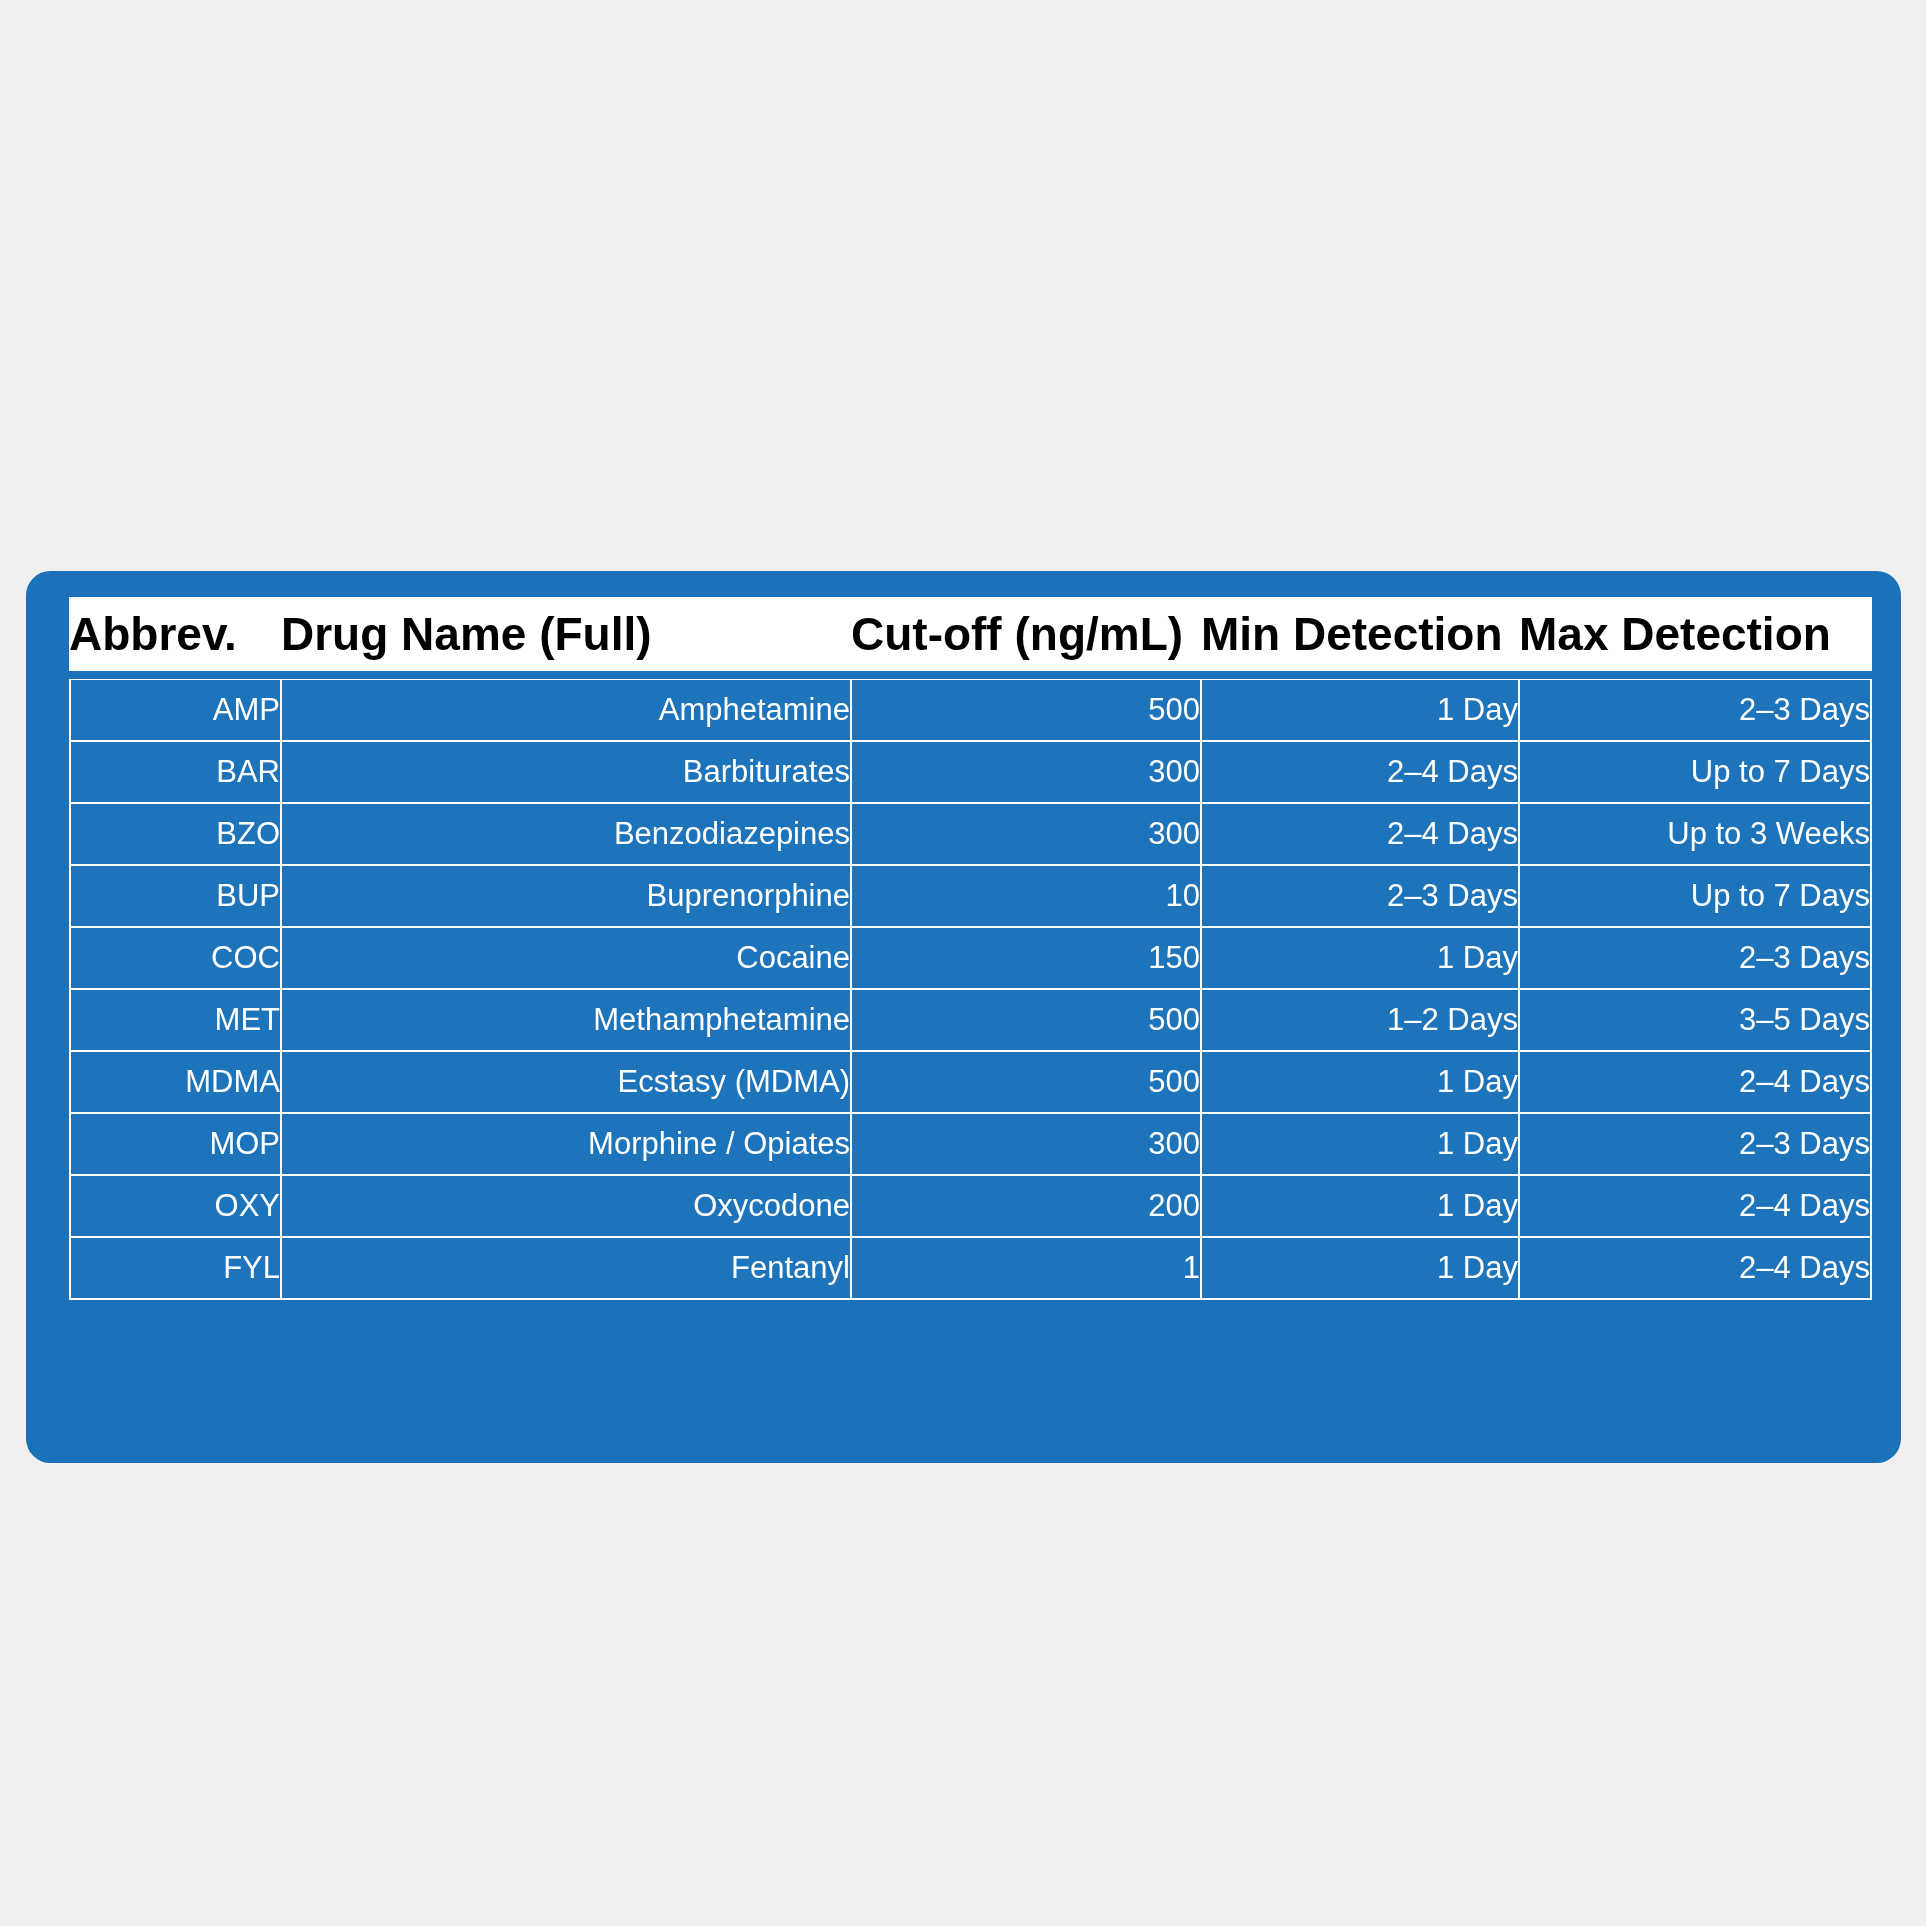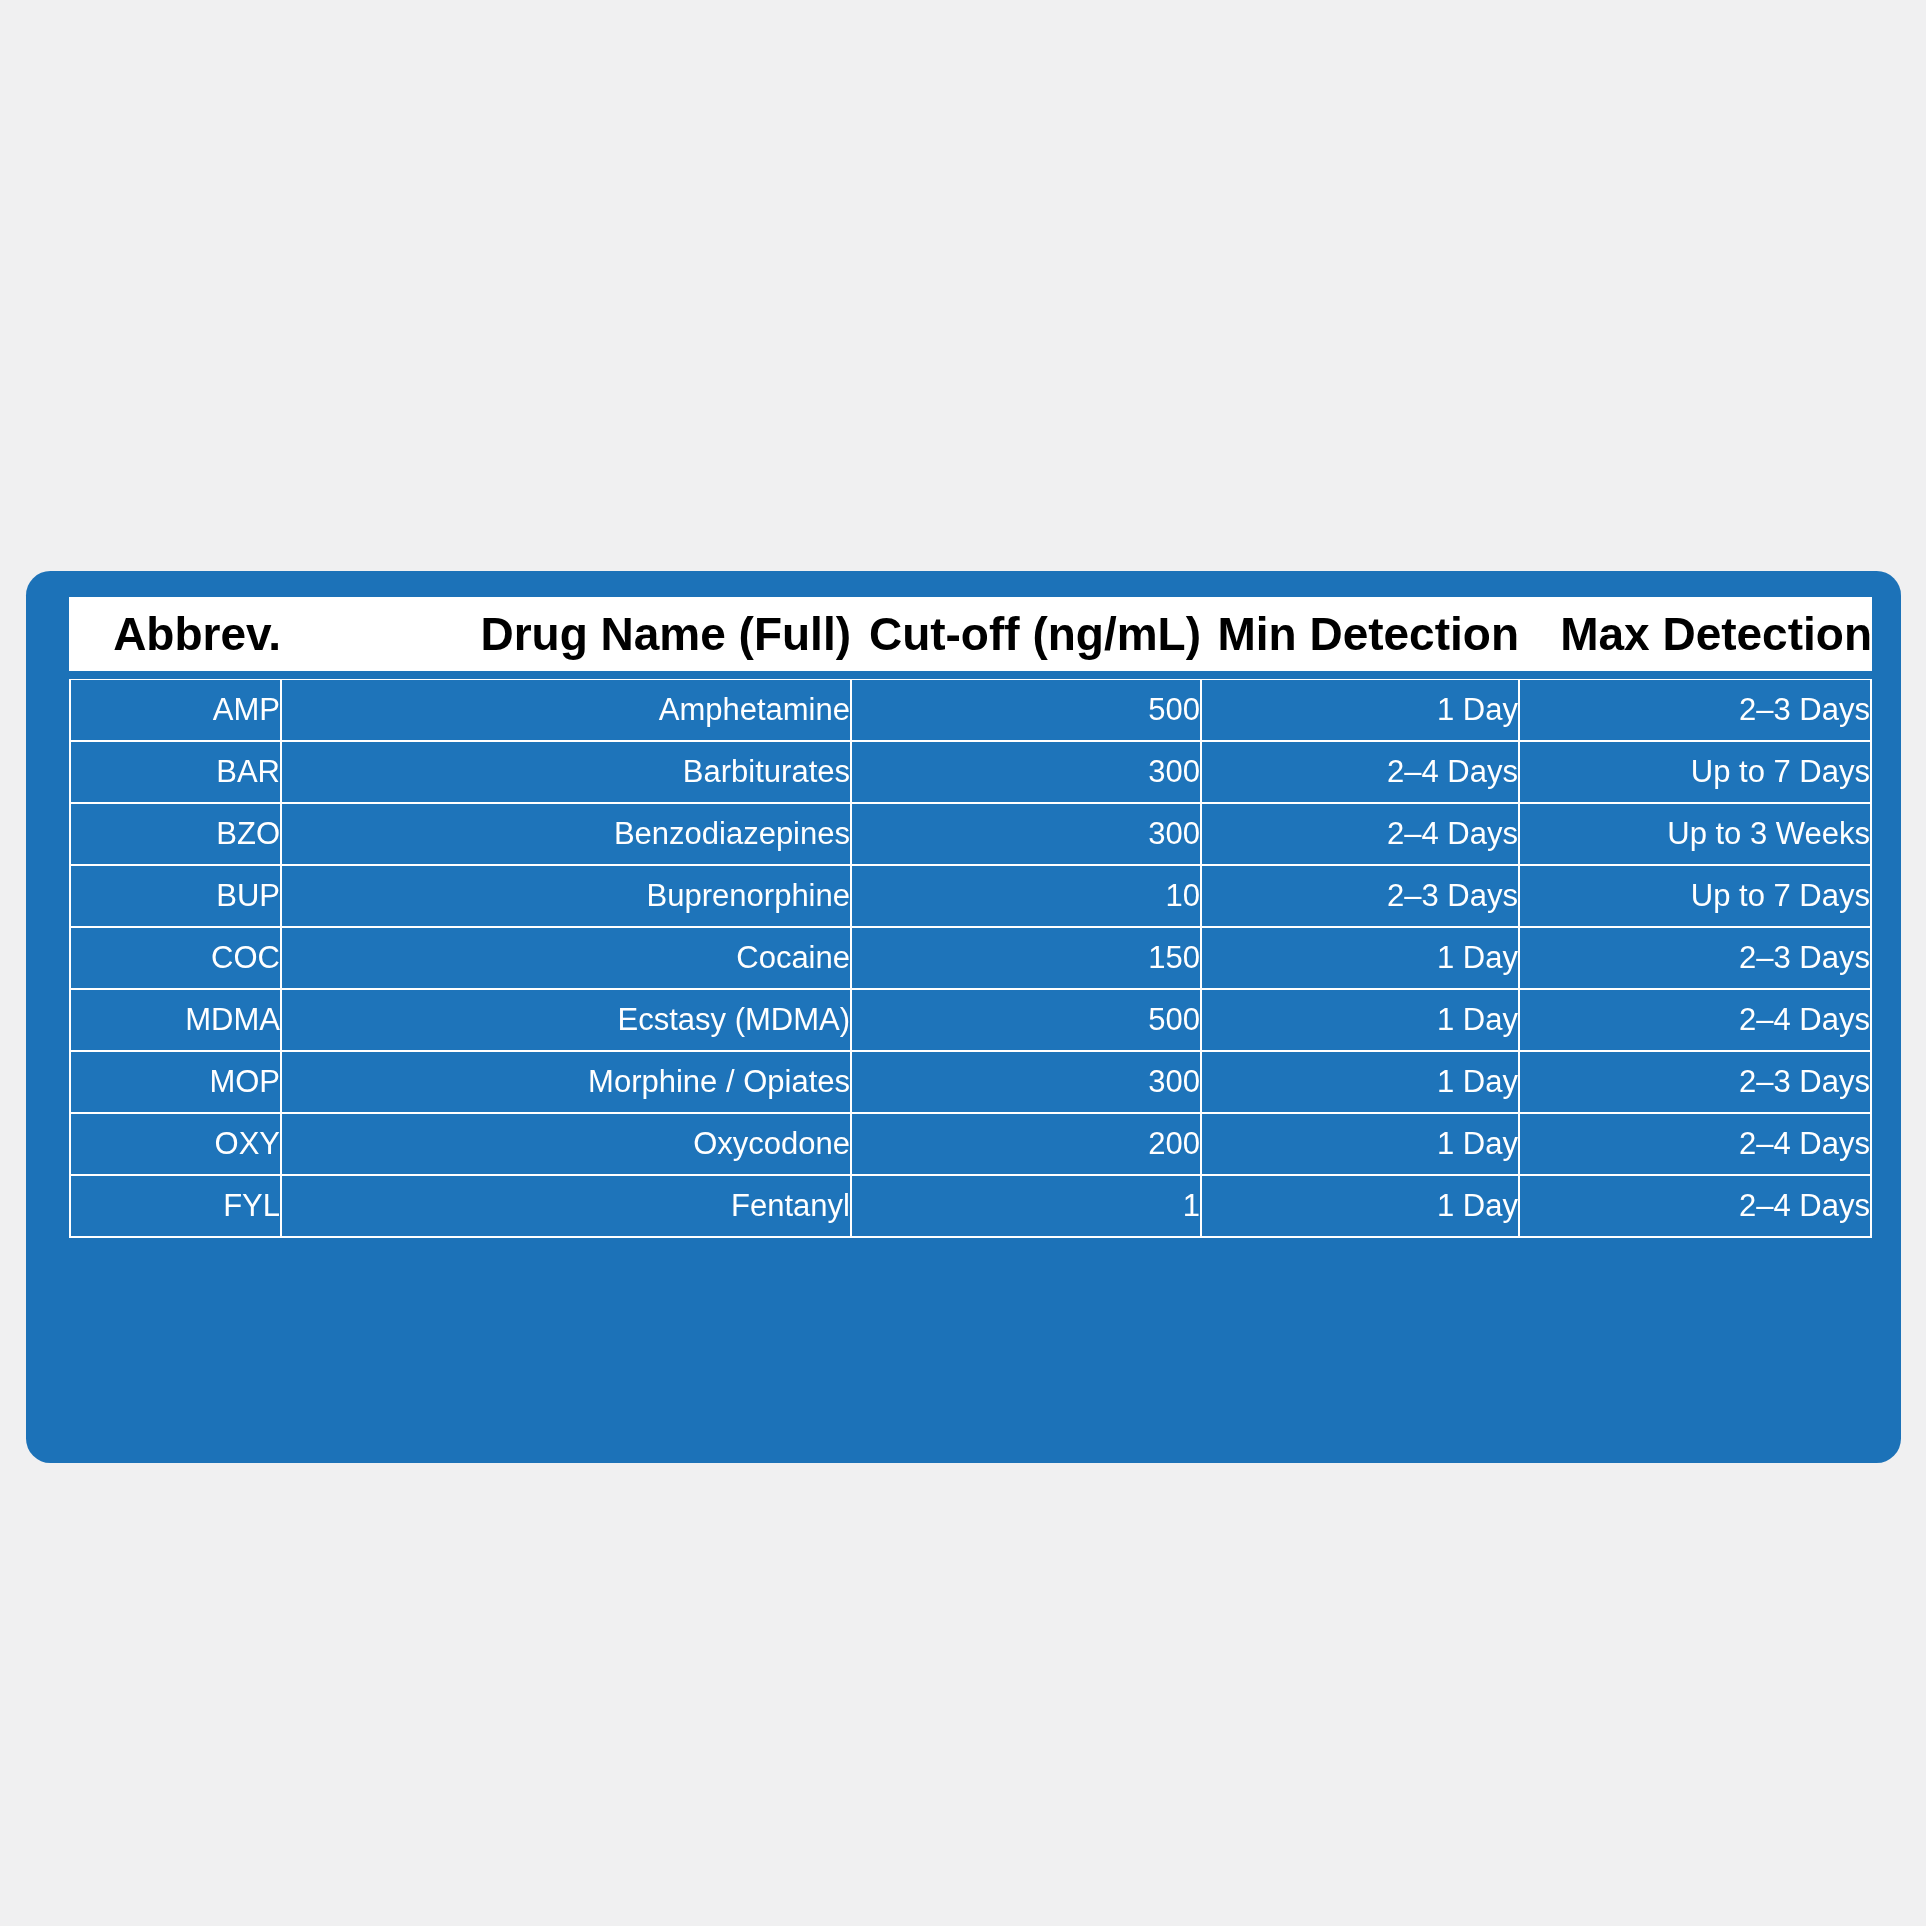--- a/index.html
+++ b/index.html
@@ -32,21 +32,21 @@
     border-spacing: 0;
   }
   table.drug-table th {
     background: #ffffff;
     background-clip: padding-box;
     color: #000000;
     font-weight: bold;
     font-size: 46px;
     height: 74px;
     padding: 0;
-    text-align: right;
+    text-align: left;
     vertical-align: middle;
     border: 0;
     border-bottom: 8.3px solid transparent;
     white-space: nowrap;
   }
   table.drug-table td {
     background: #1e74ba;
     color: #ffffff;
     font-size: 31px;
     height: 60px;
@@ -111,20 +111,27 @@
           <td>Up to 7 Days</td>
         </tr>
         <tr>
           <td>COC</td>
           <td>Cocaine</td>
           <td>150</td>
           <td>1 Day</td>
           <td>2–3 Days</td>
         </tr>
         <tr>
+          <td>MET</td>
+          <td>Methamphetamine</td>
+          <td>500</td>
+          <td>1–2 Days</td>
+          <td>3–5 Days</td>
+        </tr>
+        <tr>
           <td>MDMA</td>
           <td>Ecstasy (MDMA)</td>
           <td>500</td>
           <td>1 Day</td>
           <td>2–4 Days</td>
         </tr>
         <tr>
           <td>MOP</td>
           <td>Morphine / Opiates</td>
           <td>300</td>

